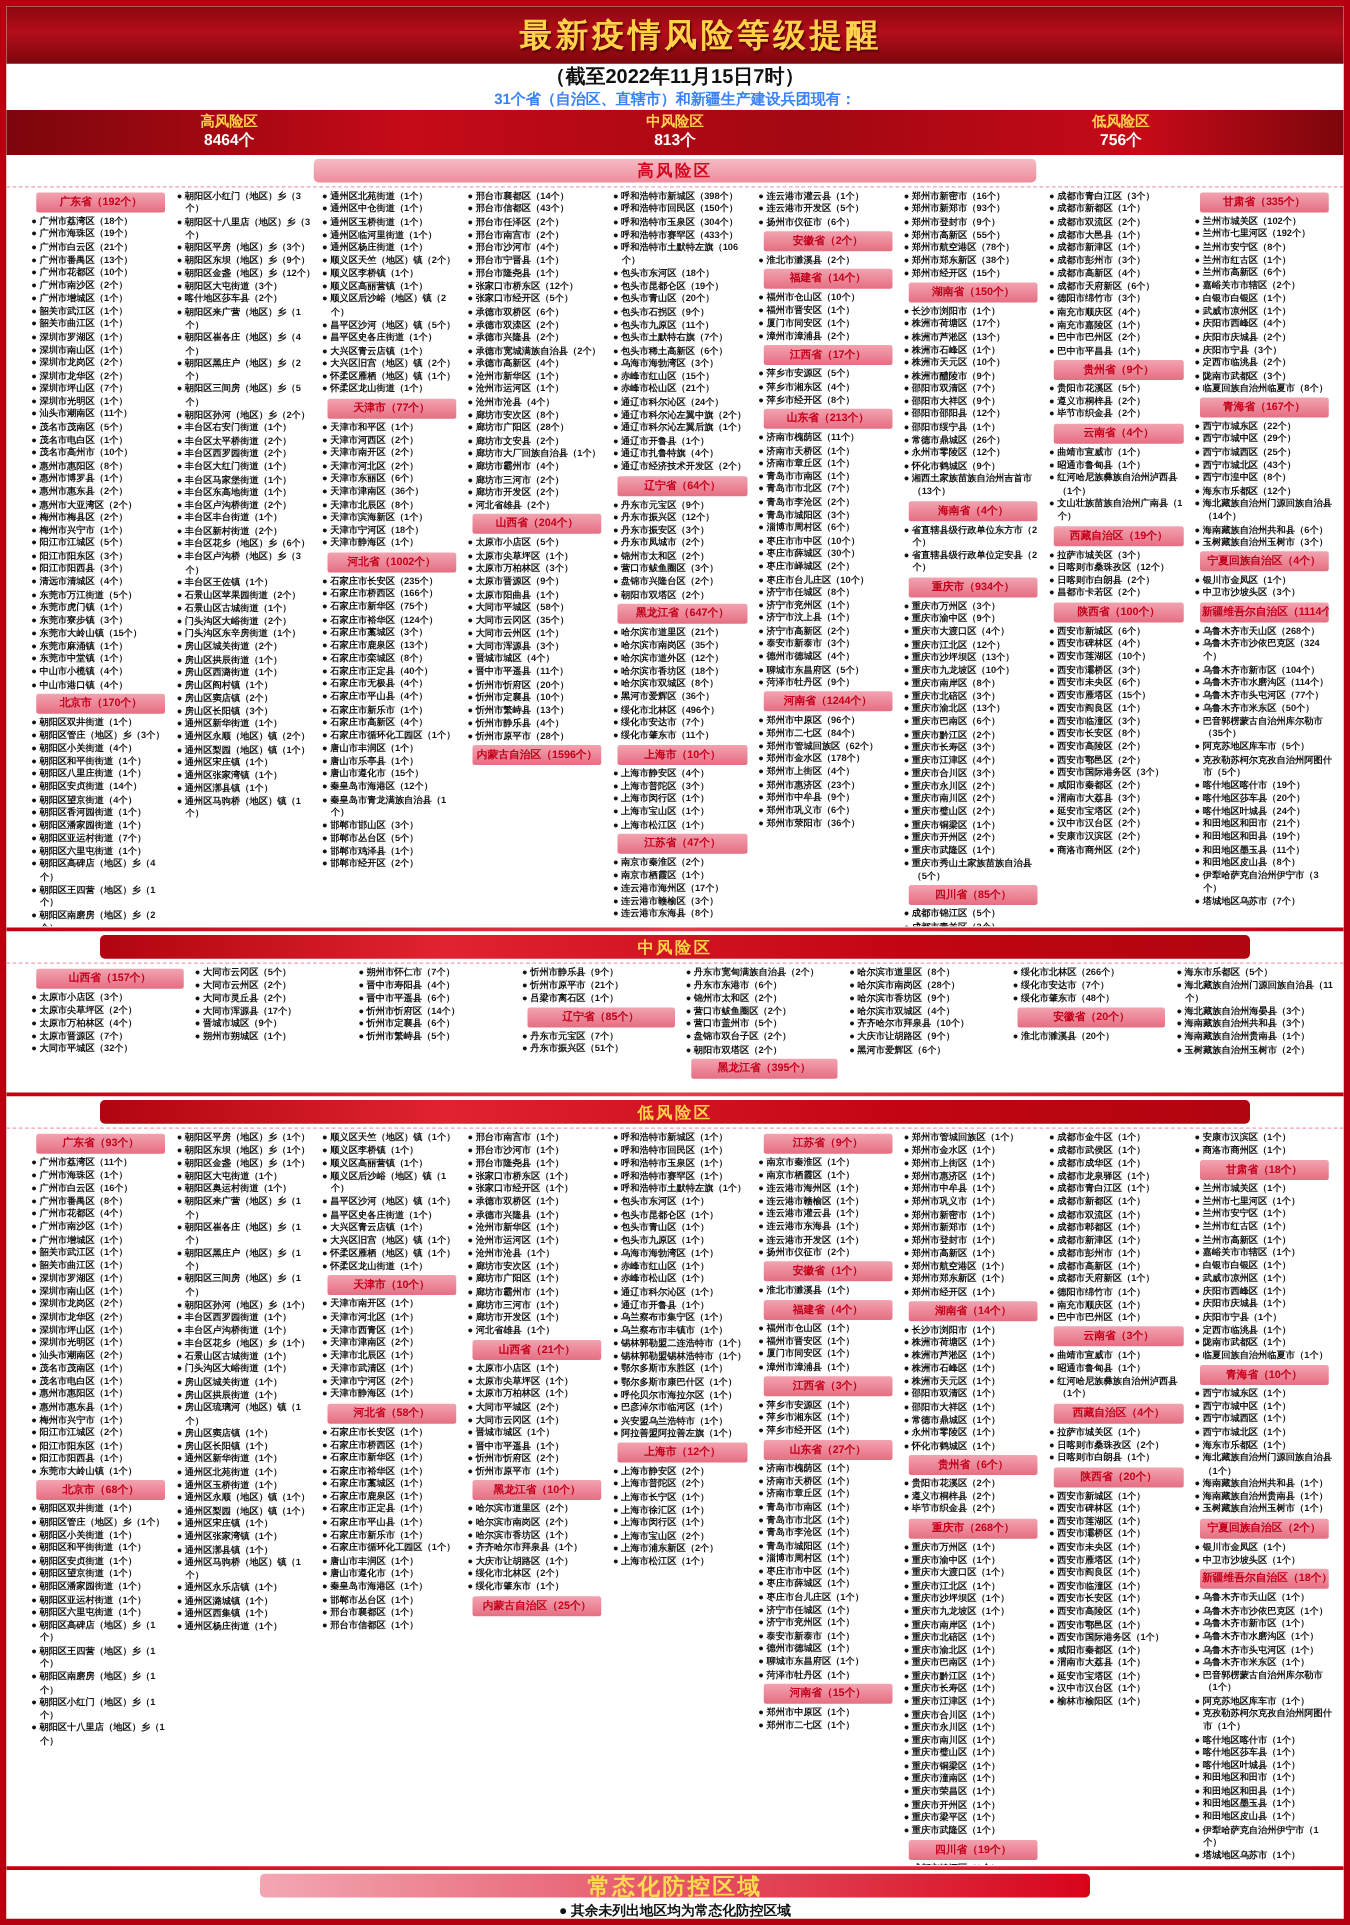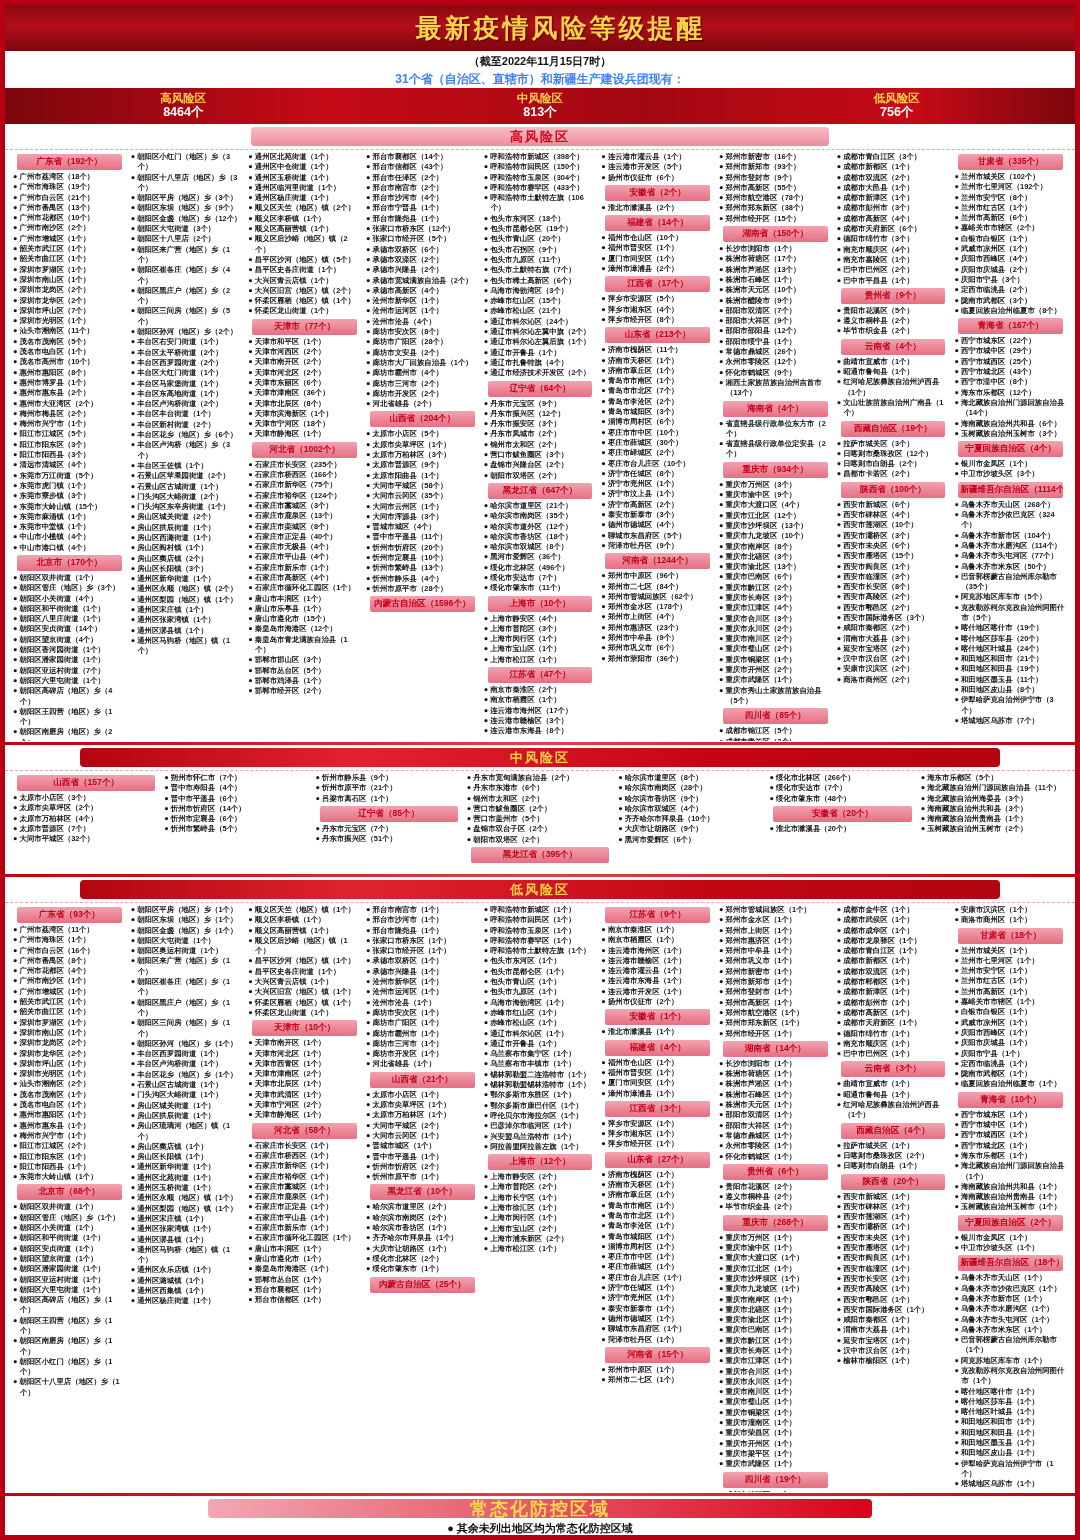--- a/index.html
+++ b/index.html
@@ -1,29 +1,29 @@
 <!DOCTYPE html>
 <html><head>
 <meta charset="utf-8">
 <style>
   html,body{margin:0;padding:0;background:#fff;}
   .page{position:relative;width:1080px;height:1540px;box-sizing:border-box;border:5px solid #b50012;background:#fff;overflow:hidden;font-family:"Liberation Sans",sans-serif;}
   .topbar{height:46px;background:linear-gradient(180deg,#8c070f 0%,#b30e1a 45%,#7d060d 100%);display:flex;align-items:center;justify-content:center;}
   .title{font-size:26px;font-weight:bold;color:#ffd24a;letter-spacing:3px;text-shadow:1px 1px 2px #4d0005;margin-left:41px;}
-  .dateline{height:20px;display:flex;align-items:center;justify-content:center;font-size:11px;font-weight:bold;color:#111;}
+  .dateline{height:20px;display:flex;align-items:center;justify-content:center;font-size:16px;font-weight:bold;color:#111;}
   .introline{height:17px;display:flex;align-items:center;justify-content:center;font-size:12px;font-weight:bold;color:#3b82f6;}
   .countband{height:36px;background:linear-gradient(90deg,#7c060c,#c60a18 30%,#a30812 60%,#c60a18 85%,#7c060c);display:flex;}
   .countcell{flex:1;display:flex;flex-direction:column;align-items:center;justify-content:center;line-height:1.15;}
   .countcell .lb{font-size:11.5px;font-weight:bold;color:#ffd24a;}
   .countcell .ct{font-size:12.5px;font-weight:bold;color:#fff;}
   .secband{margin:3px auto;display:flex;align-items:center;justify-content:center;border-radius:4px;font-weight:bold;}
   .secband.pink{width:54%;height:19px;background:linear-gradient(180deg,#f6bcc5,#ee8c9c);color:#d2061d;font-size:13px;letter-spacing:2px;}
   .secband.red{width:86%;height:19px;background:linear-gradient(90deg,#b1050f,#e02330 30%,#c20513 70%,#b1050f);color:#ffd24a;font-size:13px;letter-spacing:2px;}
   .secband.grad{width:62%;height:19px;background:linear-gradient(90deg,#f3a7b3,#d8031a);color:#ffd94f;font-size:18px;letter-spacing:2px;}
-  .cols{display:flex;gap:5px;padding:2px 8px 0 8px;box-sizing:border-box;overflow:hidden;border-top:1px dashed #f0a0ac;}
+  .cols{display:flex;gap:5px;padding:2px 8px 0 20px;box-sizing:border-box;overflow:hidden;border-top:1px dashed #f0a0ac;}
   .cols.h-high{height:592px;}
   .cols.h-mid{height:103px;}
   .cols.h-low{height:590px;}
   .col{flex:1;min-width:0;}
   .chip{margin:2px 4px 2px 4px;padding:2px 2px;background:linear-gradient(180deg,#f2a3b0,#e56e82);color:#c4001a;font-size:8.6px;font-weight:bold;text-align:center;border-radius:2px;white-space:nowrap;overflow:hidden;}
   .it{font-size:7.4px;line-height:10.3px;color:#141414;font-weight:600;padding-left:7px;text-indent:-7px;word-break:break-all;}
   .divider{height:3px;background:linear-gradient(90deg,#c20010,#e43d4c,#c20010);margin:1px 0;}
   .normal-bullet{height:15px;display:flex;align-items:center;justify-content:center;font-size:11px;font-weight:bold;color:#111;}
   .notes{border-top:1px dashed #e89aa5;margin:2px 14px 0 14px;padding-top:3px;text-align:center;}
 </style>
@@ -109,21 +109,21 @@
         <div class="it">● 朝阳区王四营（地区）乡（1个）</div>
         <div class="it">● 朝阳区南磨房（地区）乡（2个）</div>
       </div>
       <div class="col">
         <div class="it">● 朝阳区小红门（地区）乡（3个）</div>
         <div class="it">● 朝阳区十八里店（地区）乡（3个）</div>
         <div class="it">● 朝阳区平房（地区）乡（3个）</div>
         <div class="it">● 朝阳区东坝（地区）乡（9个）</div>
         <div class="it">● 朝阳区金盏（地区）乡（12个）</div>
         <div class="it">● 朝阳区大屯街道（3个）</div>
-        <div class="it">● 朝阳区十八里店（2个）</div>
+        <div class="it">● 喀什地区莎车县（2个）</div>
         <div class="it">● 朝阳区来广营（地区）乡（1个）</div>
         <div class="it">● 朝阳区崔各庄（地区）乡（4个）</div>
         <div class="it">● 朝阳区黑庄户（地区）乡（2个）</div>
         <div class="it">● 朝阳区三间房（地区）乡（5个）</div>
         <div class="it">● 朝阳区孙河（地区）乡（2个）</div>
         <div class="it">● 丰台区右安门街道（1个）</div>
         <div class="it">● 丰台区太平桥街道（2个）</div>
         <div class="it">● 丰台区西罗园街道（2个）</div>
         <div class="it">● 丰台区大红门街道（1个）</div>
         <div class="it">● 丰台区马家堡街道（1个）</div>
@@ -503,20 +503,28 @@
   <div class="divider"></div>
   <div class="secband red">中风险区</div>
   <div class="cols h-mid">
       <div class="col">
         <div class="chip">山西省（157个）</div>
         <div class="it">● 太原市小店区（3个）</div>
         <div class="it">● 太原市尖草坪区（2个）</div>
         <div class="it">● 太原市万柏林区（4个）</div>
         <div class="it">● 太原市晋源区（7个）</div>
         <div class="it">● 大同市平城区（32个）</div>
+      </div>
+      <div class="col">
+        <div class="it">● 大同市云冈区（5个）</div>
+        <div class="it">● 大同市云州区（2个）</div>
+        <div class="it">● 大同市灵丘县（2个）</div>
+        <div class="it">● 大同市浑源县（17个）</div>
+        <div class="it">● 晋城市城区（9个）</div>
+        <div class="it">● 朔州市朔城区（1个）</div>
       </div>
       <div class="col">
         <div class="it">● 朔州市怀仁市（7个）</div>
         <div class="it">● 晋中市寿阳县（4个）</div>
         <div class="it">● 晋中市平遥县（6个）</div>
         <div class="it">● 忻州市忻府区（14个）</div>
         <div class="it">● 忻州市定襄县（6个）</div>
         <div class="it">● 忻州市繁峙县（5个）</div>
       </div>
       <div class="col">

